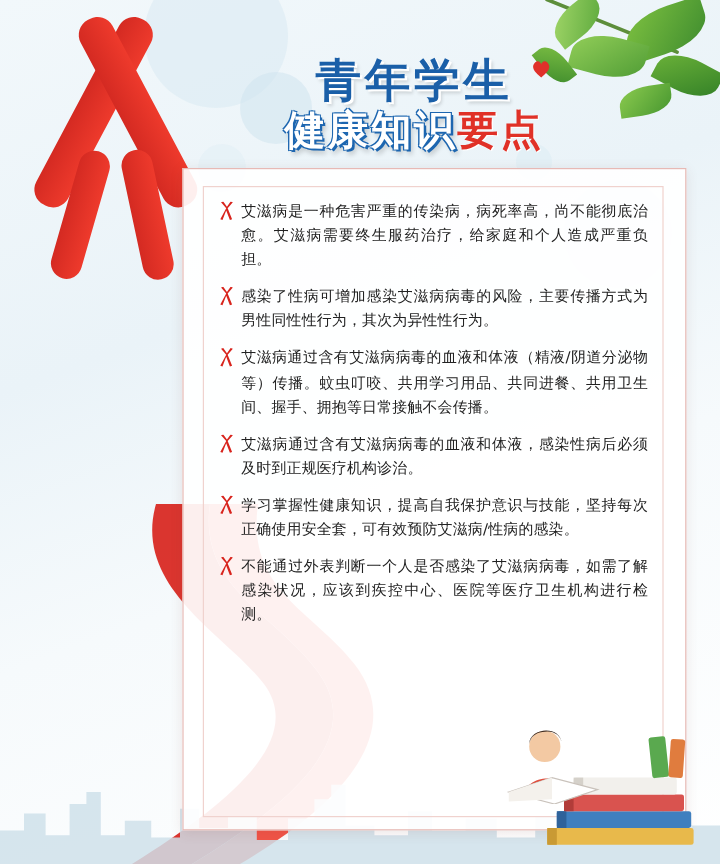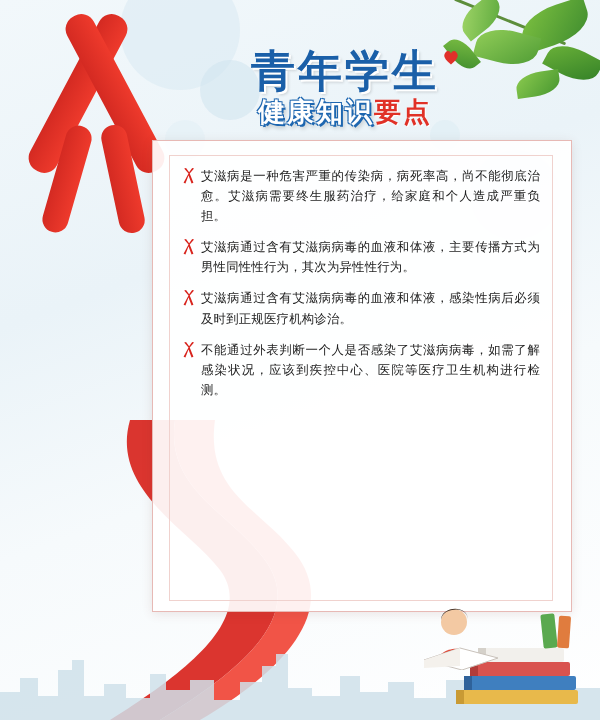--- a/index.html
+++ b/index.html
@@ -100,30 +100,30 @@
   .title-wrap {
     position: absolute;
     left: 195px;
     top: 48px;
     width: 300px;
     text-align: center;
     z-index: 6;
   }
   .title-line1 {
     font-family: "DejaVu Sans", sans-serif;
-    font-size: 44px;
+    font-size: 38px;
     font-weight: bold;
     letter-spacing: 3px;
     color: #1a5fa8;
     text-shadow: 2px 2px 0 #ffffff, 3px 3px 3px rgba(0,0,0,.15);
     line-height: 1.05;
   }
   .title-line2 {
     font-family: "DejaVu Sans", sans-serif;
-    font-size: 27px;
+    font-size: 34px;
     font-weight: bold;
     letter-spacing: 2px;
     color: #ffffff;
     text-shadow: 2px 2px 0 #1d66b0, -1px -1px 0 #1d66b0, 1px -1px 0 #1d66b0, -1px 1px 0 #1d66b0, 3px 4px 4px rgba(0,0,0,.2);
     line-height: 1.15;
     margin-top: 2px;
   }
   .title-accent {
     display: inline-block;
     color: #e03127;
@@ -137,21 +137,21 @@
     height: 15px;
     z-index: 7;
   }
 
   
   .card {
     position: absolute;
     left: 152px;
     top: 140px;
     width: 420px;
-    height: 472px;
+    height: 552px;
     background: rgba(255,255,255,.92);
     border: 1px solid #e7b9b5;
     box-shadow: 0 2px 10px rgba(120,60,50,.12);
     padding: 14px 18px 10px 16px;
     box-sizing: border-box;
     z-index: 5;
   }
   .card-inner {
     border: 1px solid #f0d2ce;
     width: 100%;
@@ -253,33 +253,45 @@
         <svg class="bullet" viewBox="0 0 20 26">
             <path d="M10,9 L3,1 L6,0 L11,7 L16,0 L19,1 L12,9 L18,24 L15,25 L10,12 L5,25 L2,24 Z" fill="#d8241d"></path>
           </svg>
         <div class="item-text">艾滋病是一种危害严重的传染病，病死率高，尚不能彻底治愈。艾滋病需要终生服药治疗，给家庭和个人造成严重负担。</div>
       </div>
 
       <div class="item">
         <svg class="bullet" viewBox="0 0 20 26">
             <path d="M10,9 L3,1 L6,0 L11,7 L16,0 L19,1 L12,9 L18,24 L15,25 L10,12 L5,25 L2,24 Z" fill="#d8241d"></path>
           </svg>
-        <div class="item-text">艾滋病通过含有艾滋病病毒的血液和体液，主要传播方式为男性同性性行为，其次为异性性行为。</div>
-      </div>
-
+        <div class="item-text">感染了性病可增加感染艾滋病病毒的风险，主要传播方式为男性同性性行为，其次为异性性行为。</div>
+      </div>
+
+      <div class="item">
+        <svg class="bullet" viewBox="0 0 20 26">
+            <path d="M10,9 L3,1 L6,0 L11,7 L16,0 L19,1 L12,9 L18,24 L15,25 L10,12 L5,25 L2,24 Z" fill="#d8241d"></path>
+          </svg>
+        <div class="item-text">艾滋病通过含有艾滋病病毒的血液和体液（精液/阴道分泌物等）传播。蚊虫叮咬、共用学习用品、共同进餐、共用卫生间、握手、拥抱等日常接触不会传播。</div>
+      </div>
 
 
       <div class="item">
         <svg class="bullet" viewBox="0 0 20 26">
             <path d="M10,9 L3,1 L6,0 L11,7 L16,0 L19,1 L12,9 L18,24 L15,25 L10,12 L5,25 L2,24 Z" fill="#d8241d"></path>
           </svg>
         <div class="item-text">艾滋病通过含有艾滋病病毒的血液和体液，感染性病后必须及时到正规医疗机构诊治。</div>
       </div>
 
 
+      <div class="item">
+        <svg class="bullet" viewBox="0 0 20 26">
+            <path d="M10,9 L3,1 L6,0 L11,7 L16,0 L19,1 L12,9 L18,24 L15,25 L10,12 L5,25 L2,24 Z" fill="#d8241d"></path>
+          </svg>
+        <div class="item-text">学习掌握性健康知识，提高自我保护意识与技能，坚持每次正确使用安全套，可有效预防艾滋病/性病的感染。</div>
+      </div>
 
       <div class="item">
         <svg class="bullet" viewBox="0 0 20 26">
             <path d="M10,9 L3,1 L6,0 L11,7 L16,0 L19,1 L12,9 L18,24 L15,25 L10,12 L5,25 L2,24 Z" fill="#d8241d"></path>
           </svg>
         <div class="item-text">不能通过外表判断一个人是否感染了艾滋病病毒，如需了解感染状况，应该到疾控中心、医院等医疗卫生机构进行检测。</div>
       </div>
 
     </div>
   </div>

